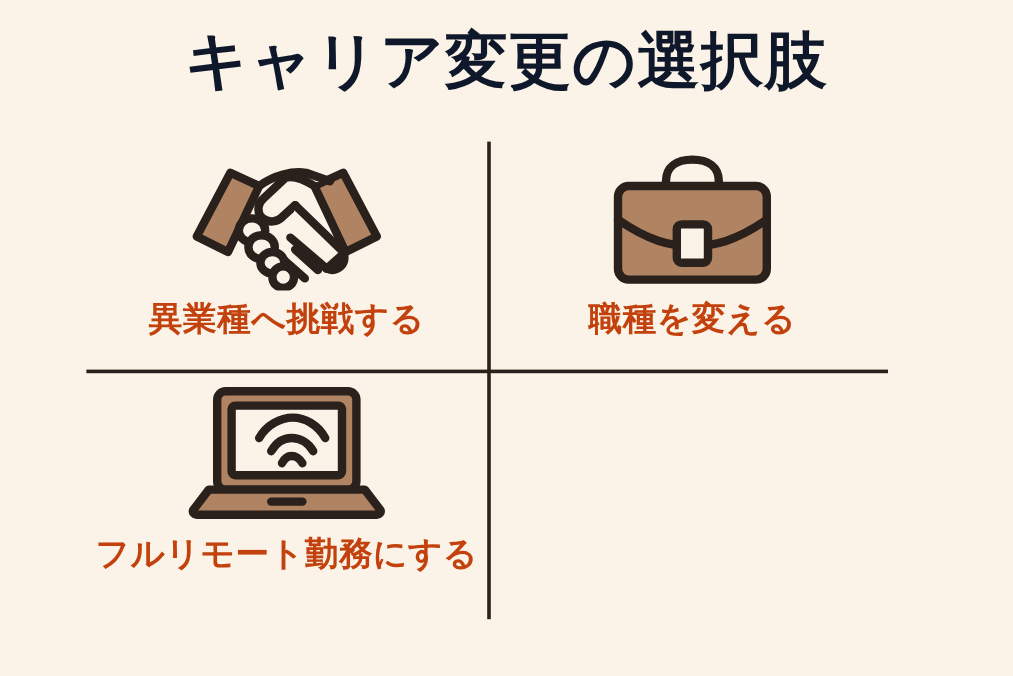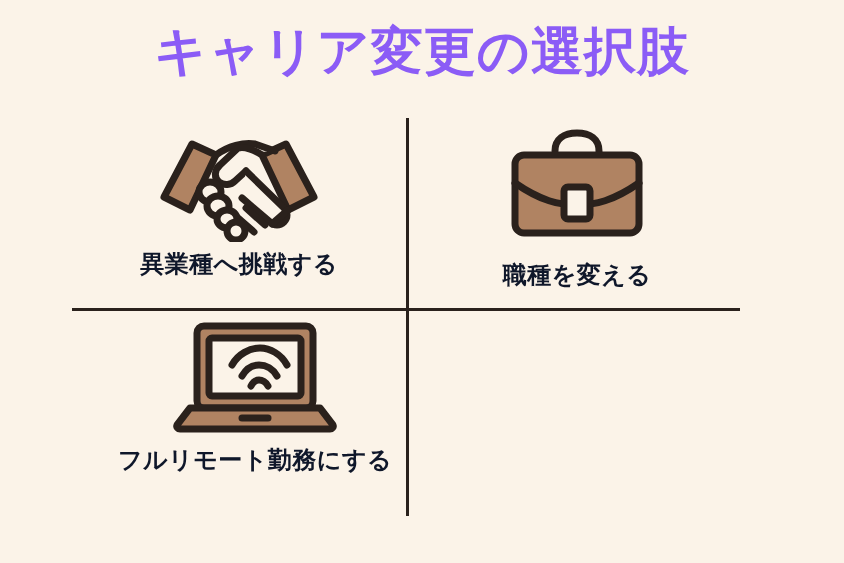--- a/index.html
+++ b/index.html
@@ -22,21 +22,21 @@
   }
   .title {
     position: absolute;
     top: 22px;
     left: 0;
     width: 844px;
     text-align: center;
     font-size: 52px;
     font-weight: 900;
     letter-spacing: 1px;
-    color: #8b5cf6;
+    color: #0f172a;
     line-height: 1.15;
     font-family: "DejaVu Sans", "Liberation Sans", sans-serif;
     white-space: nowrap;
   }
   .grid {
     position: absolute;
     top: 118px;
     left: 72px;
     width: 700px;
     height: 400px;
@@ -60,37 +60,37 @@
   .cell {
     position: absolute;
     width: 334px;
     height: 195px;
     display: flex;
     flex-direction: column;
     align-items: center;
     justify-content: flex-start;
   }
   .cell-tl { left: 0px;   top: 0px; }
-  .cell-tr { left: 338px; top: 0px; gap: 11px; }
-  .cell-bl { left: 0px;   top: 198px; margin-left: 16px; }
+  .cell-tr { left: 338px; top: 0px; }
+  .cell-bl { left: 0px;   top: 198px; }
   .cell-br { left: 338px; top: 198px; }
 
   .icon-wrap {
     height: 130px;
     display: flex;
     align-items: center;
     justify-content: center;
   }
   .cell-bl .icon-wrap, .cell-br .icon-wrap {
     height: 122px;
   }
   .label {
-    font-size: 24px;
+    font-size: 28px;
     font-weight: 800;
-    color: #0f172a;
+    color: #c2410c;
     letter-spacing: 0.5px;
     white-space: nowrap;
     line-height: 1;
     font-family: "DejaVu Sans", "Liberation Sans", sans-serif;
   }
   .cell-tl .label, .cell-tr .label { margin-top: 4px; }
   .cell-bl .label, .cell-br .label { margin-top: 10px; }
   svg { display: block; }
 </style>
 </head>

